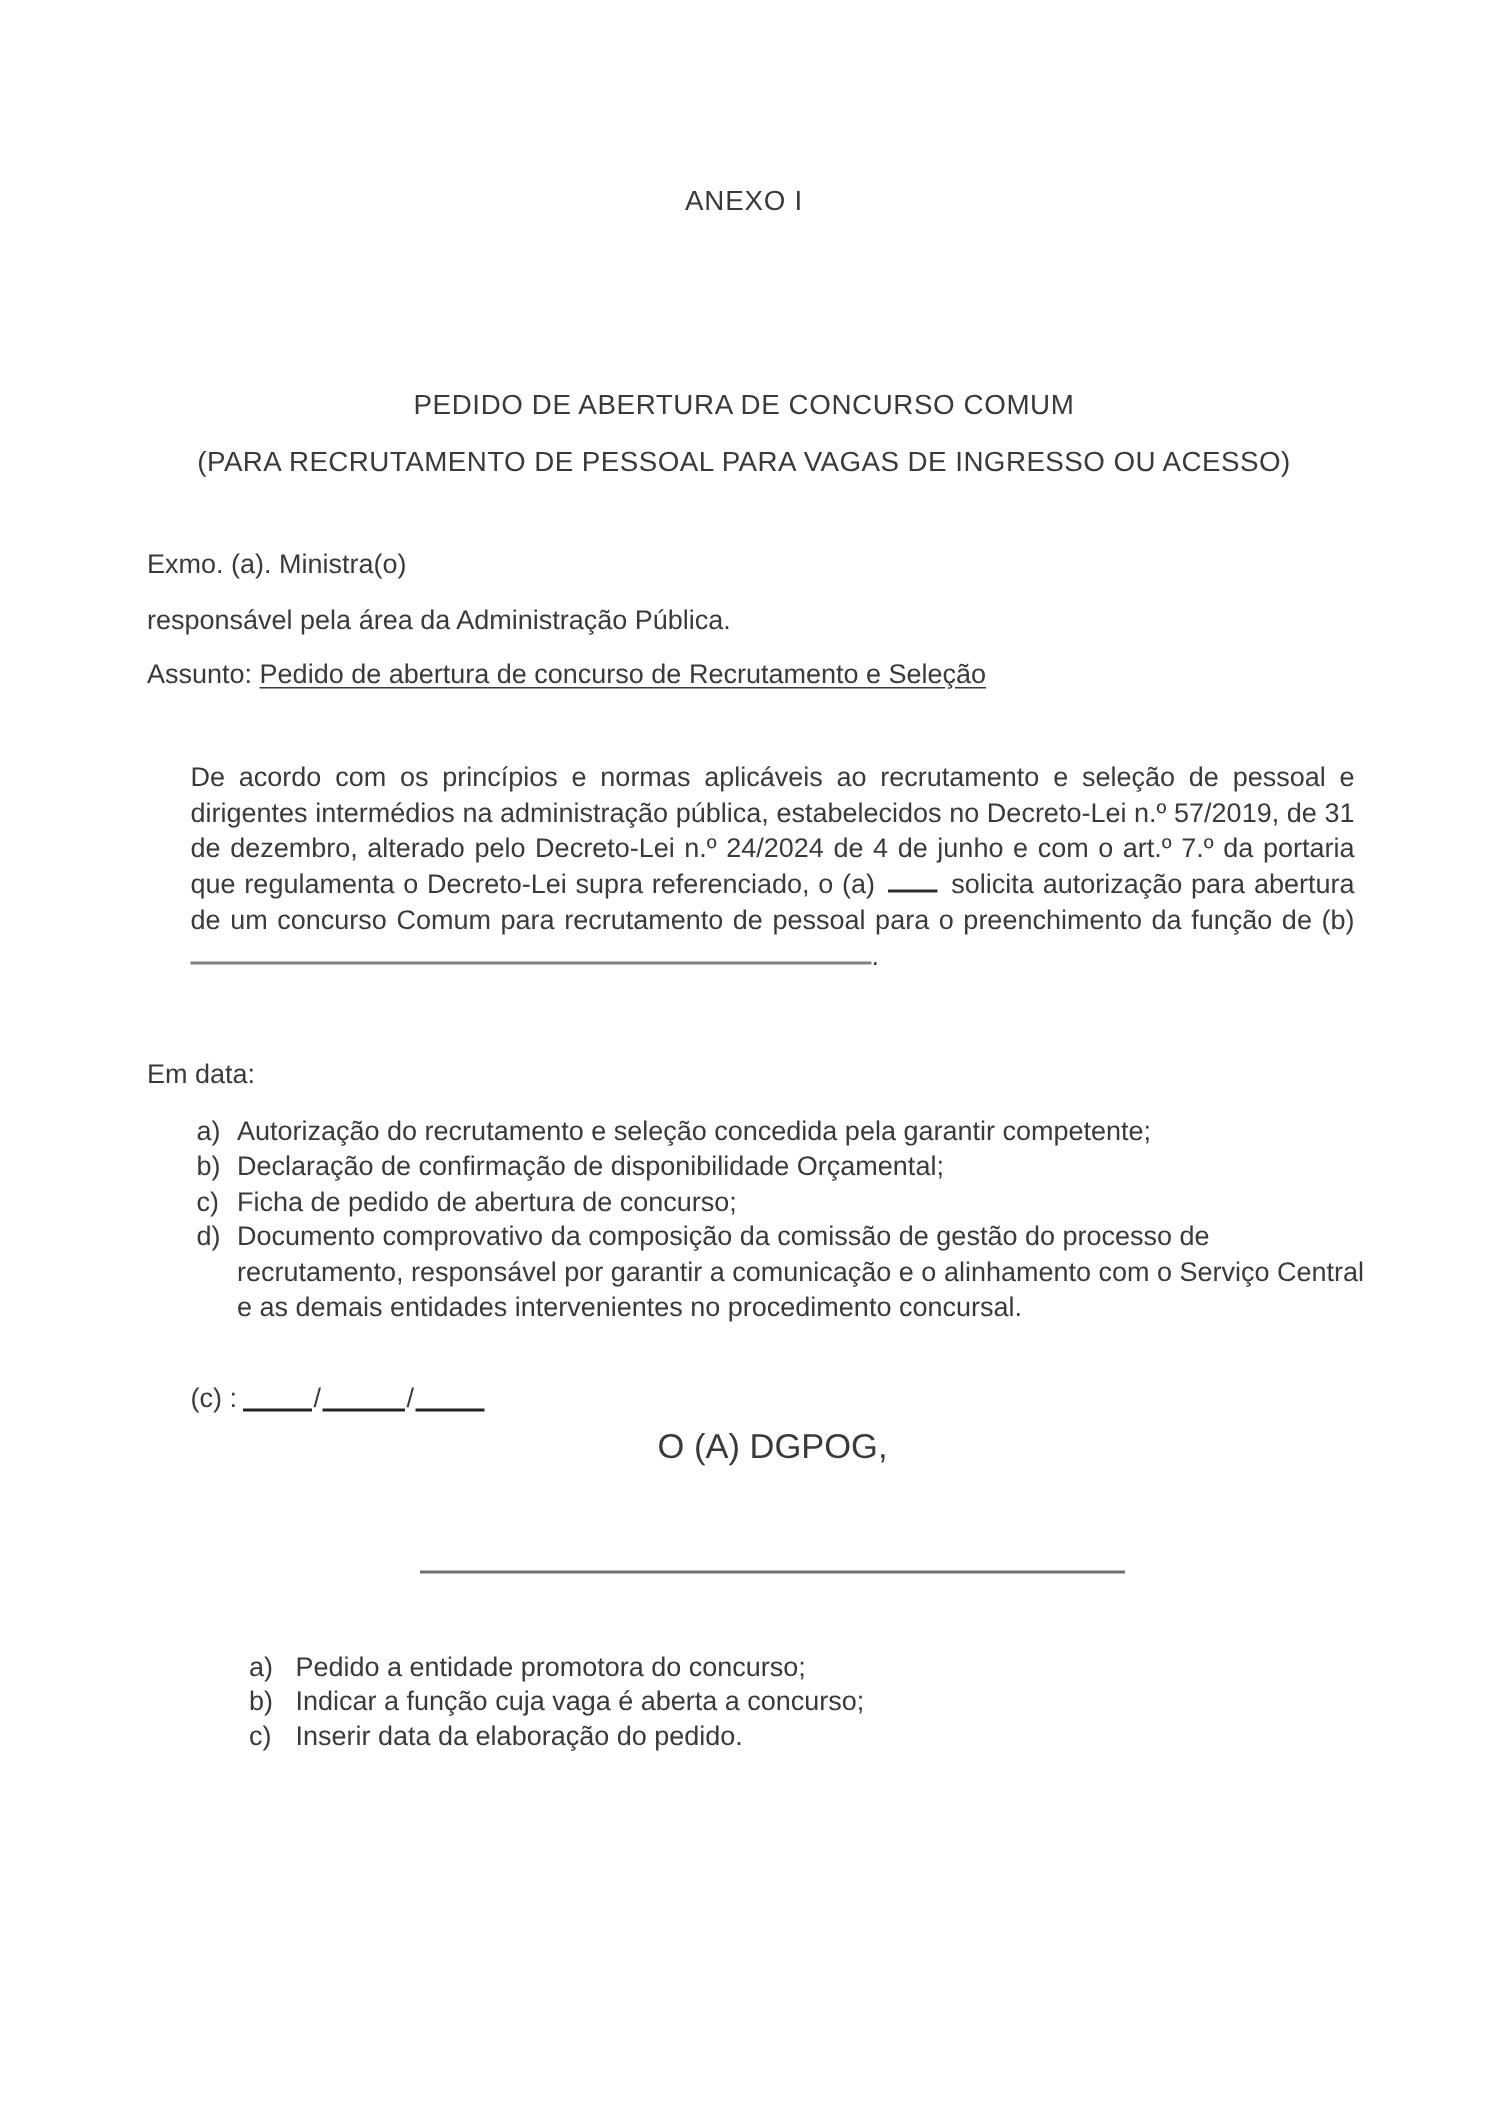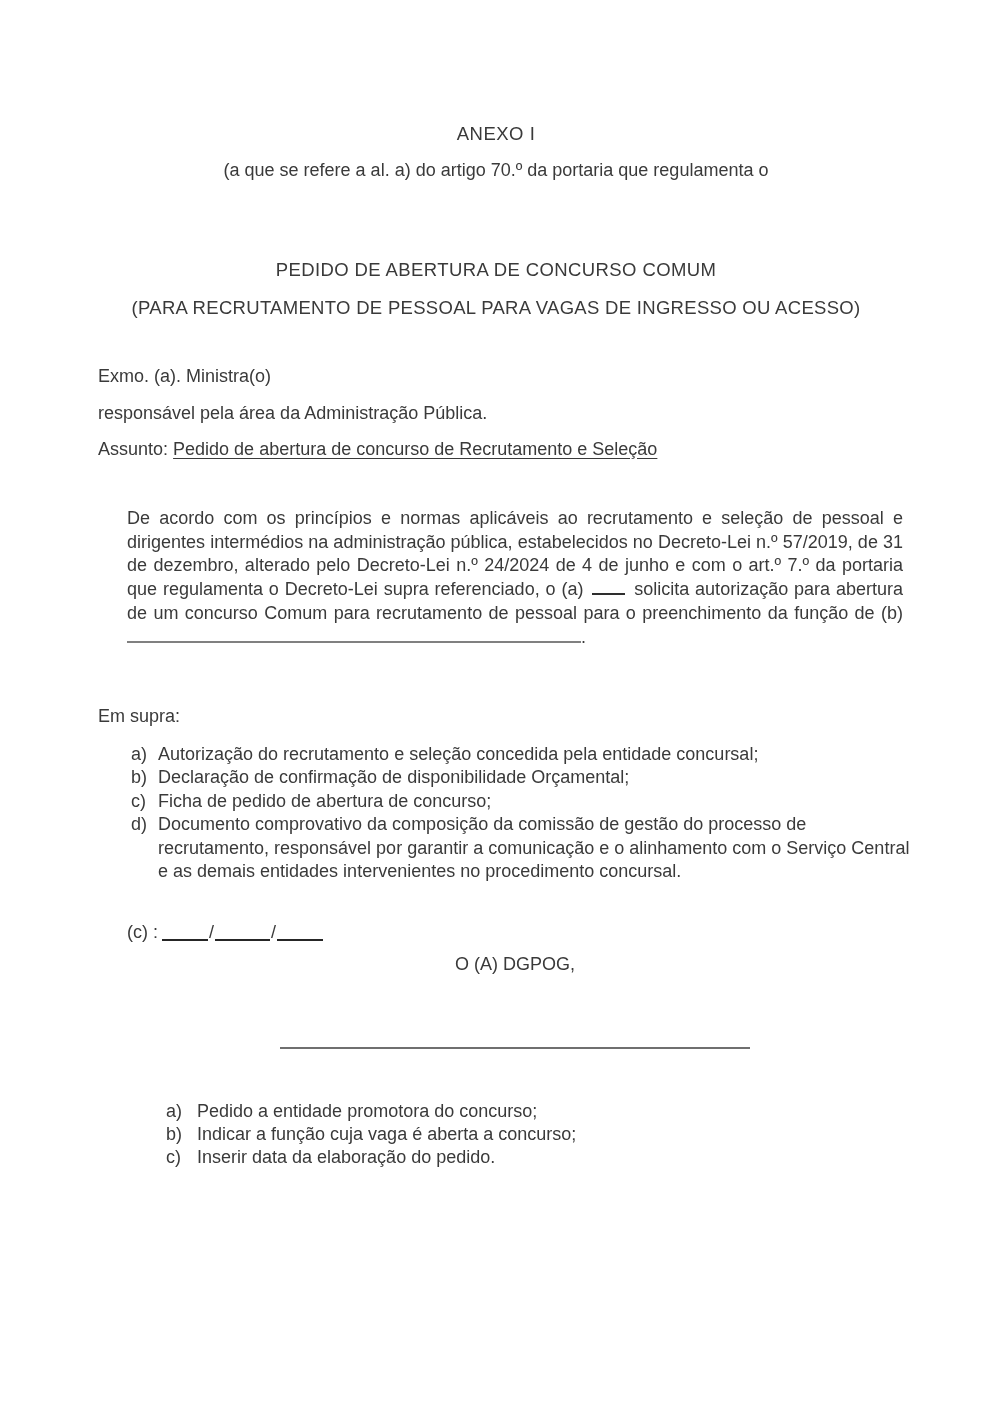--- a/index.html
+++ b/index.html
@@ -52,36 +52,35 @@
   .date-blank{
     display:inline-block;height:16px;
     border-bottom:2.5px solid #262626;
     vertical-align:-3px;
   }
   .date-blank.b1{width:46px;margin-left:4px;}
   .date-blank.b2{width:55px;}
   .date-blank.b3{width:46px;}
   .date-sep{display:inline-block;margin:0 1px;}
 
-  #signatory-title{top:952px;left:130px;width:770px;text-align:center;font-size:18px;line-height:25px;}
+  #signatory-title{top:952px;left:130px;width:770px;text-align:center;font-size:23px;line-height:25px;}
   #signature-line-wrap{top:1047px;left:130px;width:770px;}
   .signature-line{width:470px;margin:0 auto;border-top:2px solid #6f6f6f;height:0;}
 
   #footnotes-list{top:1100px;left:166px;width:740px;line-height:23px;}
   .foot-marker{flex:none;width:31px;}
 </style>
 </head>
 <body>
 
 <div class="page">
 
   <div id="annex-title" class="abs centered">ANEXO I</div>
 
   <div id="annex-subtitle" class="abs centered">
-    <div>(a que se refere a al. a) do artigo 70.º da portaria que regulamenta o</div>
   </div>
 
   <div id="main-subtitle" class="abs centered">(PARA RECRUTAMENTO DE PESSOAL PARA VAGAS DE INGRESSO OU ACESSO)</div>
 
   <div id="main-title" class="abs centered">PEDIDO DE ABERTURA DE CONCURSO COMUM</div>
 
   <div id="addressee-line1" class="abs addr">Exmo. (a). Ministra(o)</div>
 
   <div id="addressee-line2" class="abs addr">responsável pela área da Administração Pública.</div>
 
@@ -90,26 +89,26 @@
     <span class="underlined">Pedido de abertura de concurso de Recrutamento e Seleção</span>
   </div>
 
   <div id="body-paragraph" class="abs">
     <span>De acordo com os princípios e normas aplicáveis ao recrutamento e seleção de pessoal e dirigentes intermédios na administração pública, estabelecidos no Decreto-Lei n.º 57/2019, de 31 de dezembro, alterado pelo Decreto-Lei n.º 24/2024 de 4 de junho e com o art.º 7.º da portaria que regulamenta o Decreto-Lei supra referenciado, o (a)</span>
     <span class="blank-short"></span>
     <span>solicita autorização para abertura de um concurso Comum para recrutamento de pessoal para o preenchimento da função de (b)</span>
     <span class="blank-long"></span><span>.</span>
   </div>
 
-  <div id="attachments-heading" class="abs">Em supra:</div>
+  <div id="attachments-heading" class="abs">Em data:</div>
 
   <div id="attachments-list" class="abs">
     <div class="list-row">
       <span class="list-marker">a)</span>
-      <span class="list-text">Autorização do recrutamento e seleção concedida pela entidade concursal;</span>
+      <span class="list-text">Autorização do recrutamento e seleção concedida pela garantir competente;</span>
     </div>
     <div class="list-row">
       <span class="list-marker">b)</span>
       <span class="list-text">Declaração de confirmação de disponibilidade Orçamental;</span>
     </div>
     <div class="list-row">
       <span class="list-marker">c)</span>
       <span class="list-text">Ficha de pedido de abertura de concurso;</span>
     </div>
     <div class="list-row">

